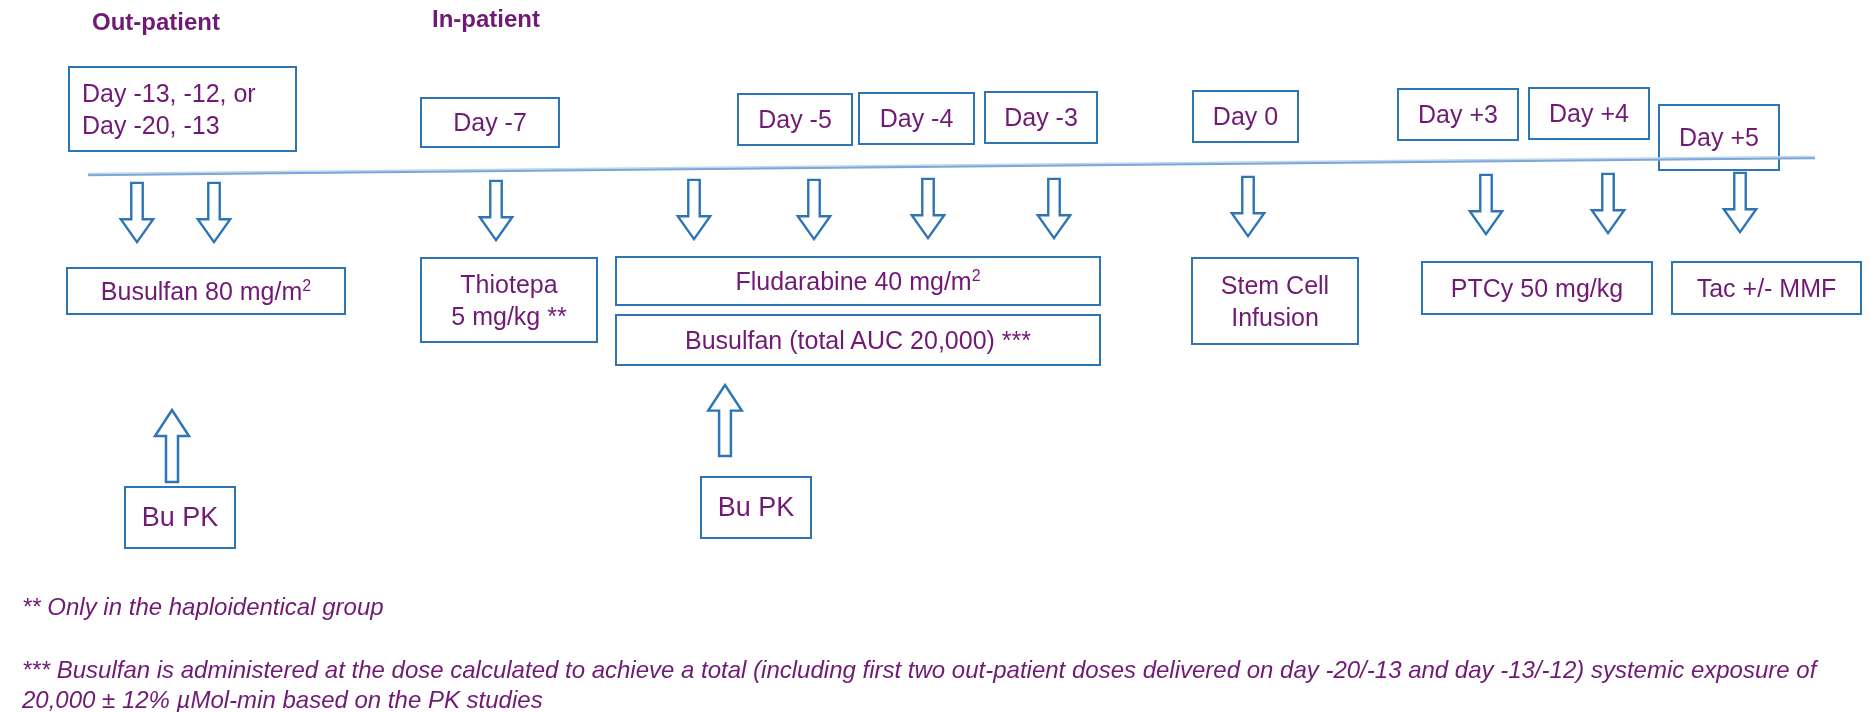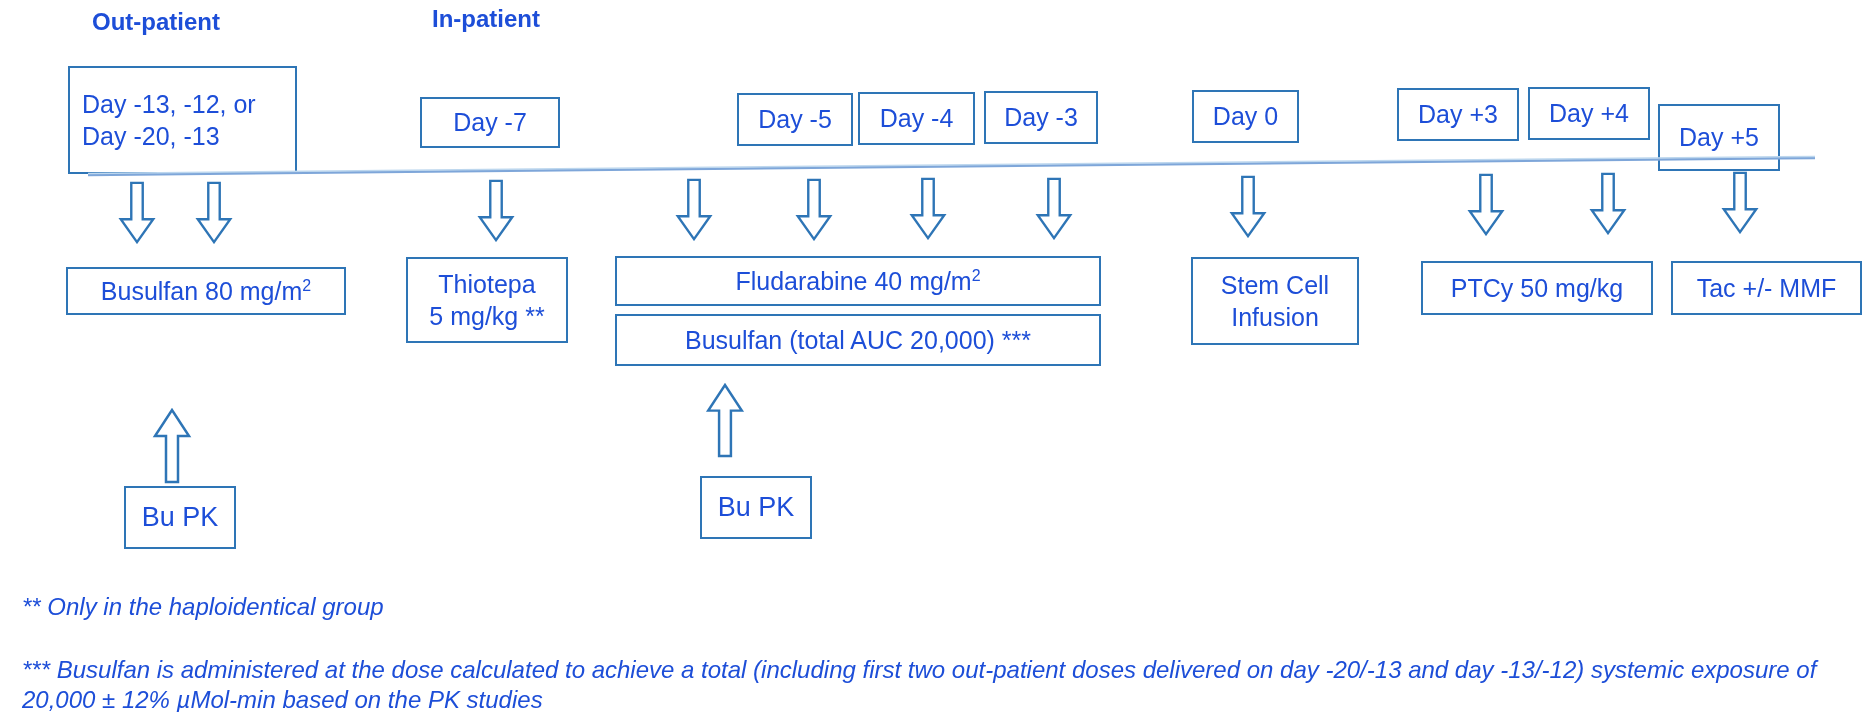--- a/index.html
+++ b/index.html
@@ -1,21 +1,21 @@
 <!DOCTYPE html>
 <html><head>
 <meta charset="utf-8">
 <style>
   html,body{margin:0;padding:0;background:#ffffff;}
   #canvas{
     position:relative;
     width:1871px;height:712px;
     background:#ffffff;
     font-family:"Liberation Sans", sans-serif;
-    color:#1d4ed8;
+    color:#701a75;
     overflow:hidden;
   }
   .phase-label{
     position:absolute;
     font-weight:bold;
     font-size:24px;
     white-space:nowrap;
   }
   .box{
     position:absolute;
@@ -43,21 +43,21 @@
   #timeline-svg{position:absolute;left:0;top:0;pointer-events:none;}
 </style>
 </head>
 <body>
 
 <div id="canvas">
 
   <div class="phase-label" style="left:92px;top:8px;">Out-patient</div>
   <div class="phase-label" style="left:432px;top:5px;">In-patient</div>
 
-  <div class="box left-text" style="left:68px;top:66px;width:229px;height:108px;">
+  <div class="box left-text" style="left:68px;top:66px;width:229px;height:86px;">
     <span>Day -13, -12, or</span>
     <span>Day -20, -13</span>
   </div>
   <div class="box" style="left:420px;top:97px;width:140px;height:51px;">
     <span>Day -7</span>
   </div>
   <div class="box" style="left:737px;top:93px;width:116px;height:53px;">
     <span>Day -5</span>
   </div>
   <div class="box" style="left:858px;top:92px;width:117px;height:53px;">
@@ -114,21 +114,21 @@
   <svg class="arrow" style="left:1588px;top:172px;" width="40" height="63" viewBox="0 0 40 66">
       <path d="M14 2 L26 2 L26 40 L37 40 L20 64 L3 40 L14 40 Z" fill="#fff" stroke="#2E75B6" stroke-width="2.5"></path>
     </svg>
   <svg class="arrow" style="left:1720px;top:171px;" width="40" height="63" viewBox="0 0 40 66">
       <path d="M14 2 L26 2 L26 40 L37 40 L20 64 L3 40 L14 40 Z" fill="#fff" stroke="#2E75B6" stroke-width="2.5"></path>
     </svg>
 
   <div class="box" style="left:66px;top:267px;width:280px;height:48px;">
     <span><span>Busulfan 80 mg/m</span><sup>2</sup></span>
   </div>
-  <div class="box" style="left:406px;top:257px;width:162px;height:86px;">
+  <div class="box" style="left:420px;top:257px;width:178px;height:86px;">
     <span>Thiotepa</span>
     <span>5 mg/kg **</span>
   </div>
   <div class="box" style="left:615px;top:256px;width:486px;height:50px;">
     <span><span>Fludarabine 40 mg/m</span><sup>2</sup></span>
   </div>
   <div class="box" style="left:615px;top:314px;width:486px;height:52px;">
     <span>Busulfan (total AUC 20,000) ***</span>
   </div>
   <div class="box" style="left:1179px;top:257px;width:168px;height:88px;margin-left:12px;">

